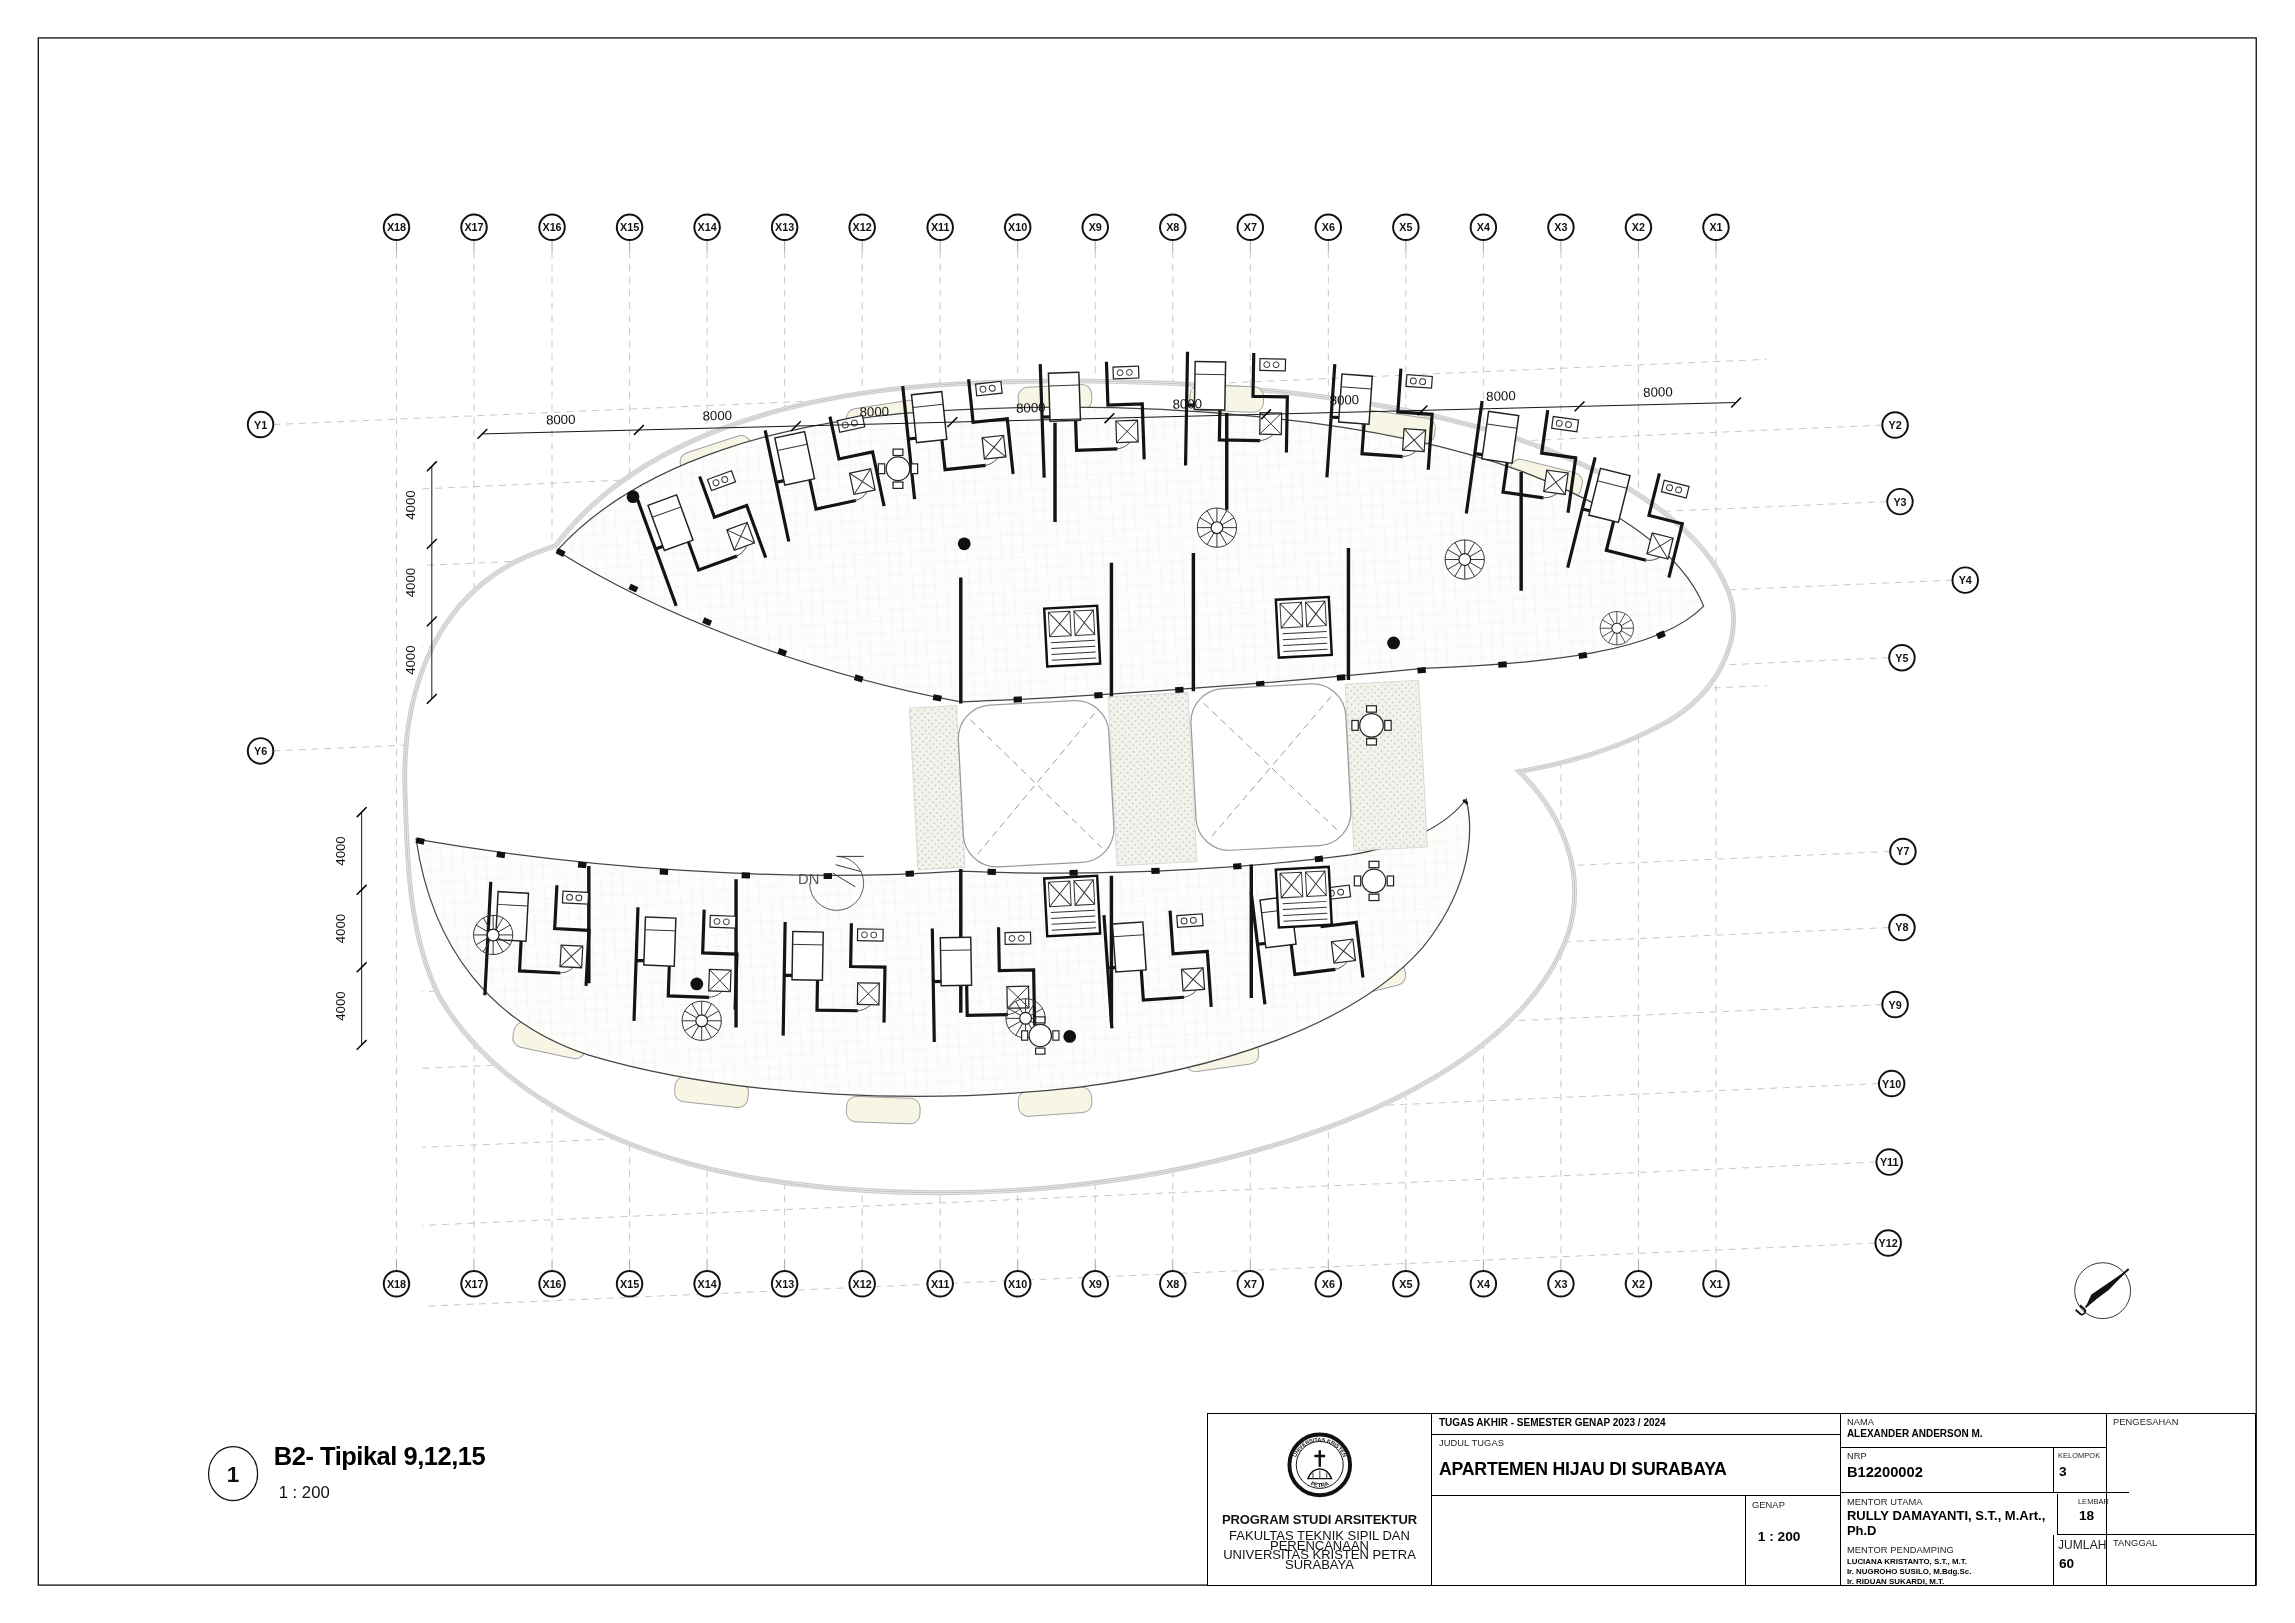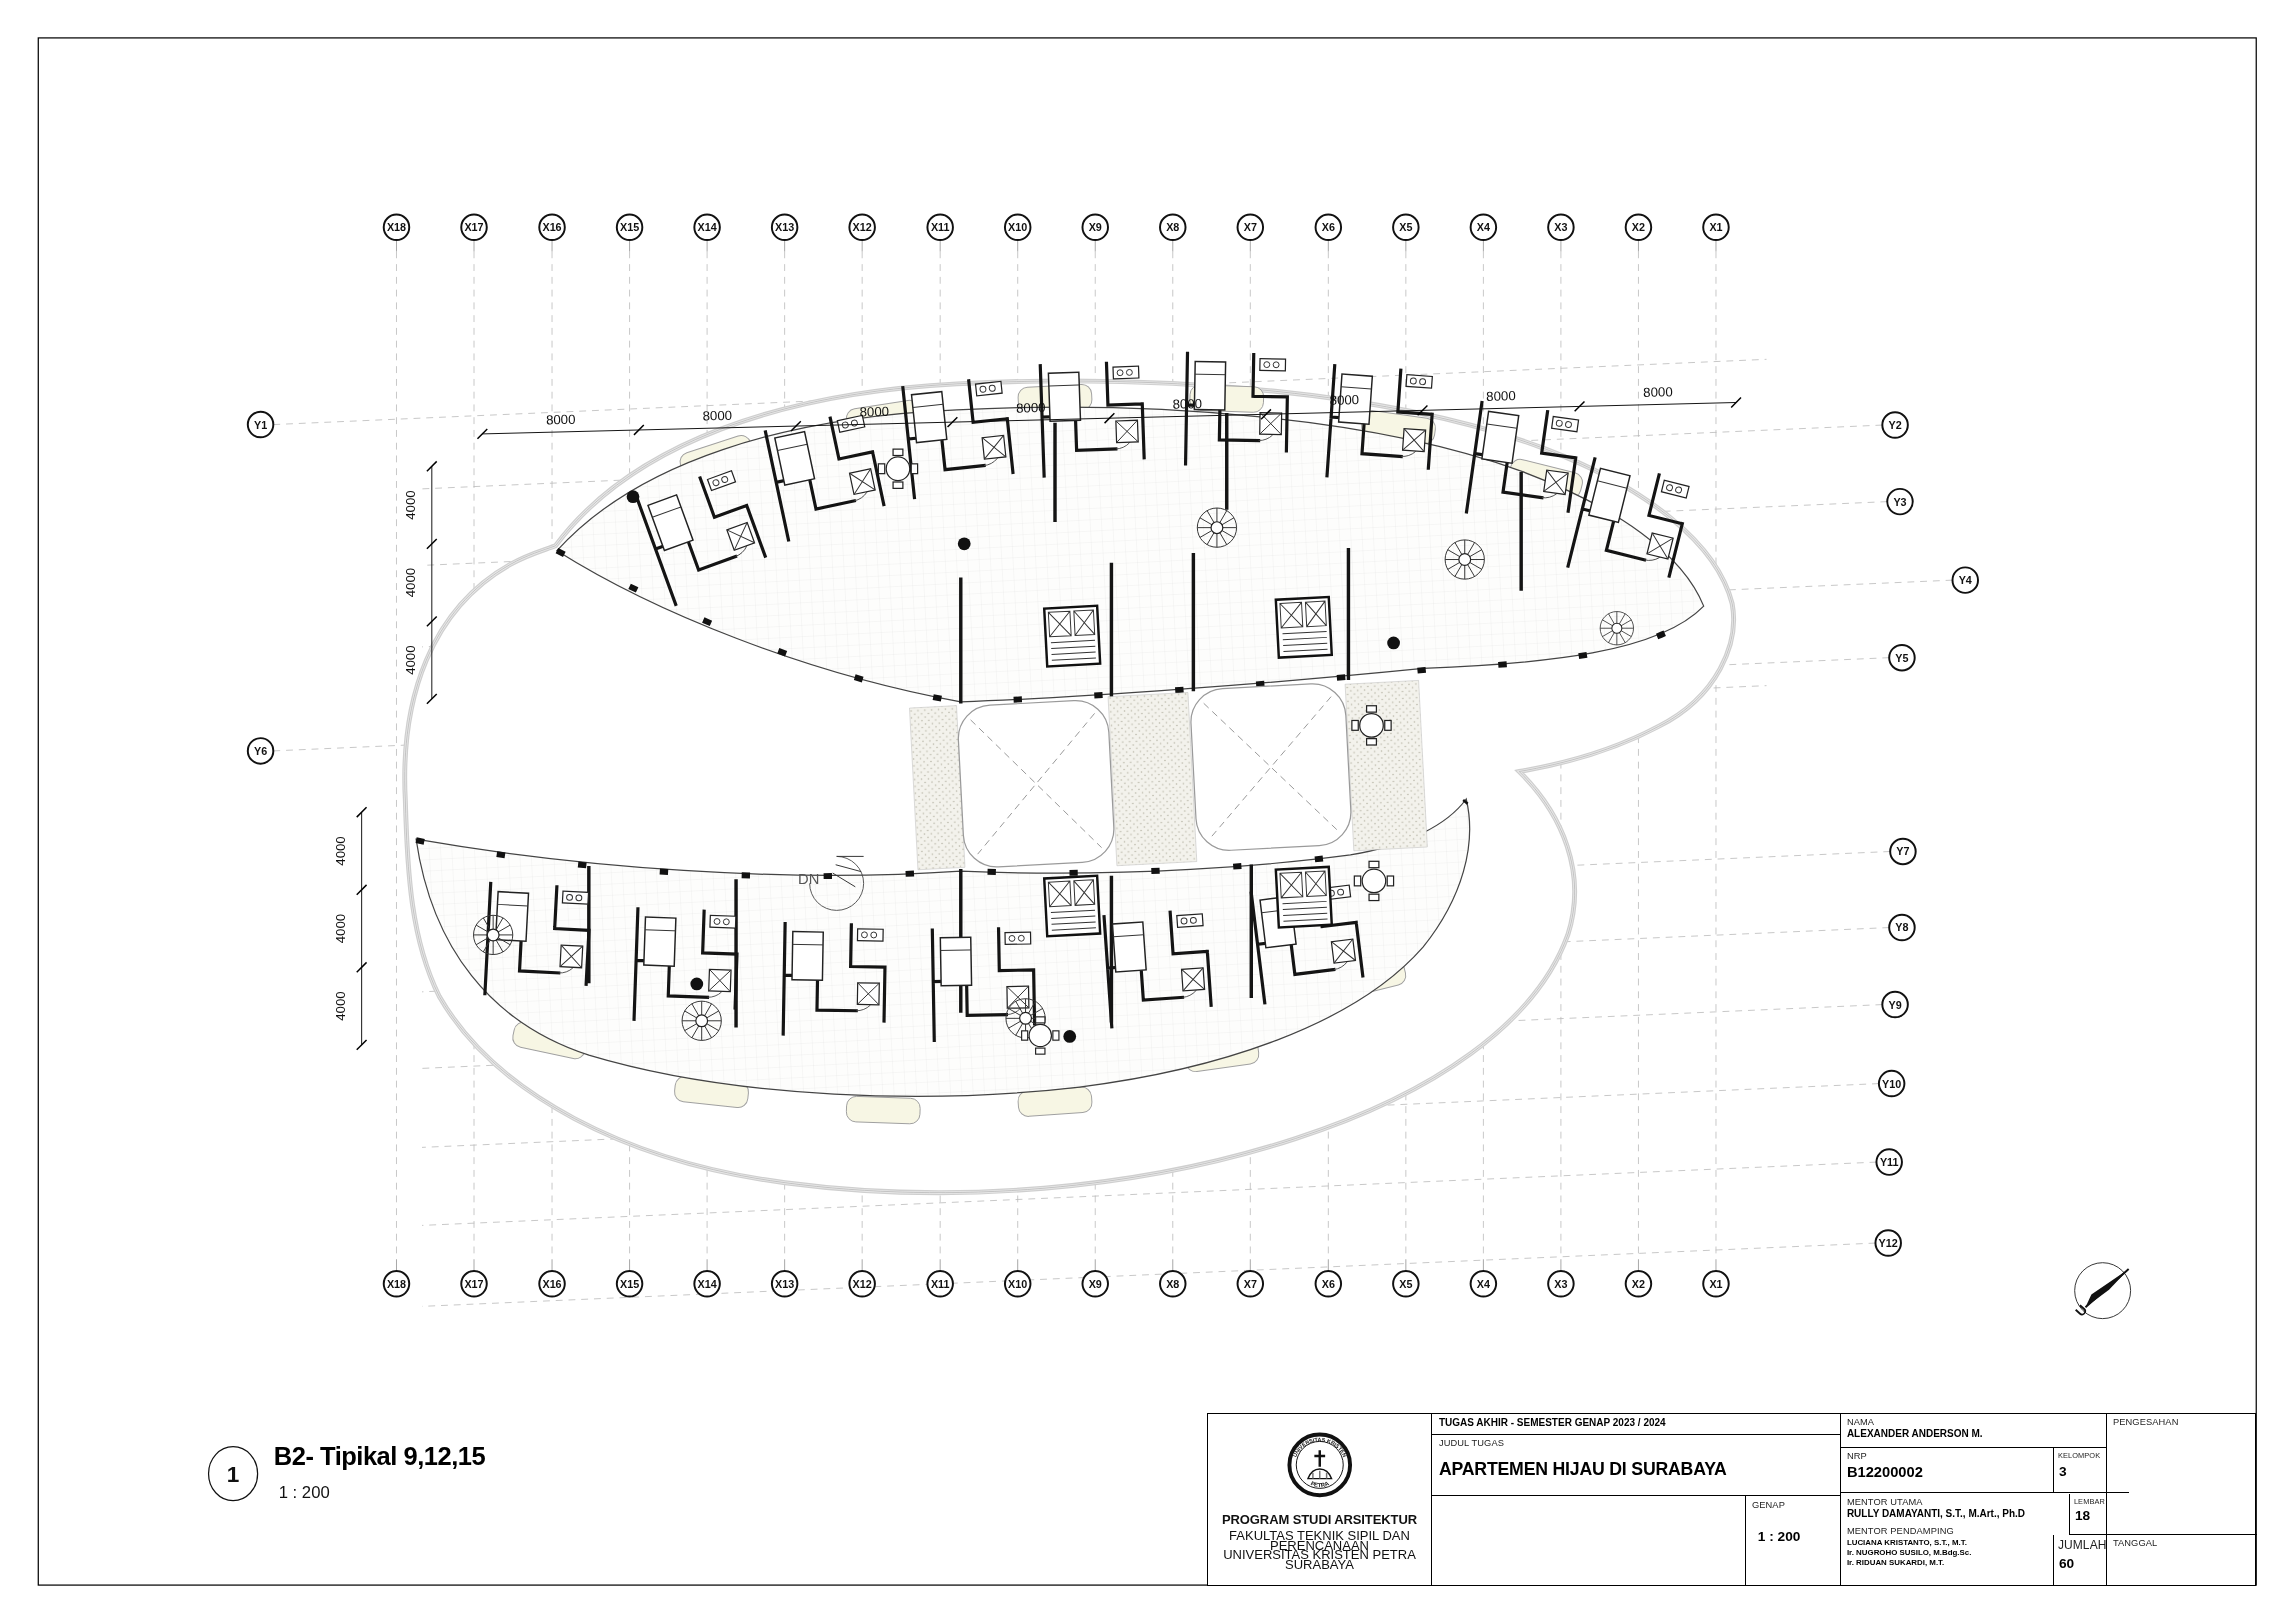--- a/index.html
+++ b/index.html
@@ -447,29 +447,29 @@
     <div class="tb" style="left:0;top:34px;width:212px;height:45px;border-bottom:1.2px solid #000;">
       <div class="lab" style="padding:2.9px 0 0 5.9px;">NRP</div>
       <div class="val-b" style="font-size:14.7px;padding:2.9px 0 0 5.9px;">B12200002</div>
     </div>
     <div class="tb" style="left:212px;top:34px;width:76px;height:45px;border-left:1.2px solid #000;border-bottom:1.2px solid #000;">
       <div class="lab" style="font-size:7.4px;padding:2.9px 0 0 3.9px;">KELOMPOK</div>
       <div class="val-b" style="font-size:13.7px;padding:3.9px 0 0 4.9px;">3</div>
     </div>
     <div class="tb" style="left:0;top:80px;width:212px;height:92px;">
       <div class="lab" style="padding:2.9px 0 0 5.9px;">MENTOR UTAMA</div>
-      <div class="val-b" style="font-size:10px;padding:1px 0 0 5.9px;">RULLY DAMAYANTI, S.T., M.Art., Ph.D</div>
+      <div class="val-b" style="font-size:13px;padding:1px 0 0 5.9px;">RULLY DAMAYANTI, S.T., M.Art., Ph.D</div>
       <div class="lab" style="padding:6.9px 0 0 5.9px;">MENTOR PENDAMPING</div>
       <div class="val-b" style="font-size:7.9px;line-height:10.3px;padding:2px 0 0 5.9px;">
         <div>LUCIANA KRISTANTO, S.T., M.T.</div>
         <div>Ir. NUGROHO SUSILO, M.Bdg.Sc.</div>
         <div>Ir. RIDUAN SUKARDI, M.T.</div>
       </div>
     </div>
-    <div class="tb" style="left:228px;top:80px;width:60px;height:41px;border-left:1.2px solid #000;border-bottom:1.2px solid #000;">
+    <div class="tb" style="left:216px;top:80px;width:60px;height:41px;border-left:1.2px solid #000;border-bottom:1.2px solid #000;padding-left:16px;">
       <div class="lab" style="font-size:7.4px;padding:2.9px 0 0 3.9px;">LEMBAR</div>
       <div class="val-b" style="font-size:13.7px;padding:2px 0 0 4.9px;">18</div>
     </div>
     <div class="tb" style="left:212px;top:121px;width:54px;height:51px;border-left:1.2px solid #000;">
       <div class="lab" style="font-size:12px;padding:2.9px 0 0 3.9px;">JUMLAH</div>
       <div class="val-b" style="font-size:13.7px;padding:3.9px 0 0 4.9px;">60</div>
     </div>
   </div>
 
   <div class="tb tb-col4">

